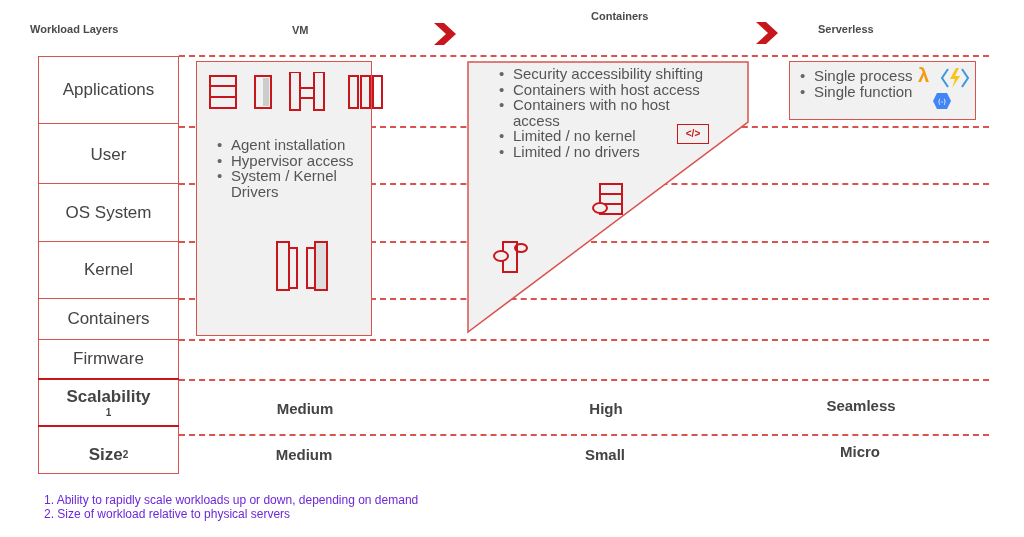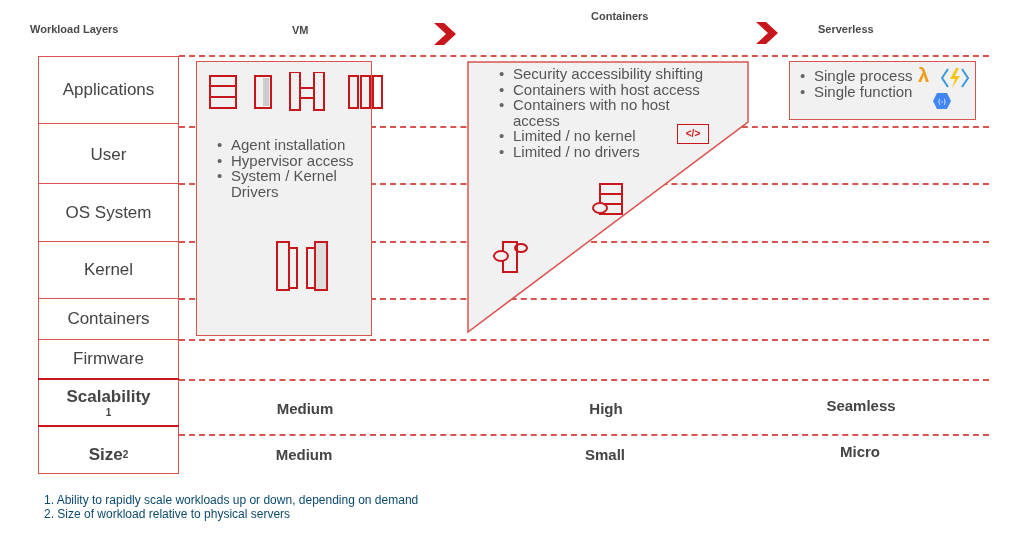--- a/index.html
+++ b/index.html
@@ -9,21 +9,21 @@
   .chev{position:absolute;width:22px;height:22px;}
   .layer-col{position:absolute;left:38px;width:141px;border:1px solid #d9534f;box-sizing:border-box;}
   .layer-cell{position:absolute;left:38px;width:141px;display:flex;align-items:center;justify-content:center;font-size:17px;color:#444;box-sizing:border-box;border-bottom:1px solid #d9534f;}
   .dash{position:absolute;height:0;border-top:2px dashed #d9534f;}
   .vmbox{position:absolute;left:196px;top:61px;width:176px;height:275px;background:#f1f1f1;border:1.5px solid #d9534f;box-sizing:border-box;}
   ul.b{margin:0;padding:0 0 0 16px;list-style:none;font-size:15px;color:#555;line-height:15.5px;}
   ul.b li{position:relative;}
   ul.b li::before{content:"\2022";position:absolute;left:-14px;color:#666;}
   .sbox{position:absolute;left:789px;top:61px;width:187px;height:59px;background:#f1f1f1;border:1.5px solid #d9534f;box-sizing:border-box;padding-left:36px;}
   .val{position:absolute;font-weight:bold;font-size:15px;color:#444;text-align:center;width:200px;}
-  .foot{position:absolute;left:44px;font-size:12px;color:#0c4a6e;}
+  .foot{position:absolute;left:44px;font-size:12px;color:#6d28d9;}
 </style>
 </head>
 <body>
 
 <div class="abs hdr" style="left:30px;top:23px;">Workload Layers</div>
 <div class="abs hdr" style="left:292px;top:24px;">VM</div>
 <svg class="chev" style="left:434px;top:23px;" viewBox="0 0 22 22">
     <polygon points="0,0 10,0 22,11 10,22 0,22 12,11" fill="#c8161d"></polygon>
   </svg>
 <div class="abs hdr" style="left:561px;top:10px;margin-left:30px;">Containers</div>

